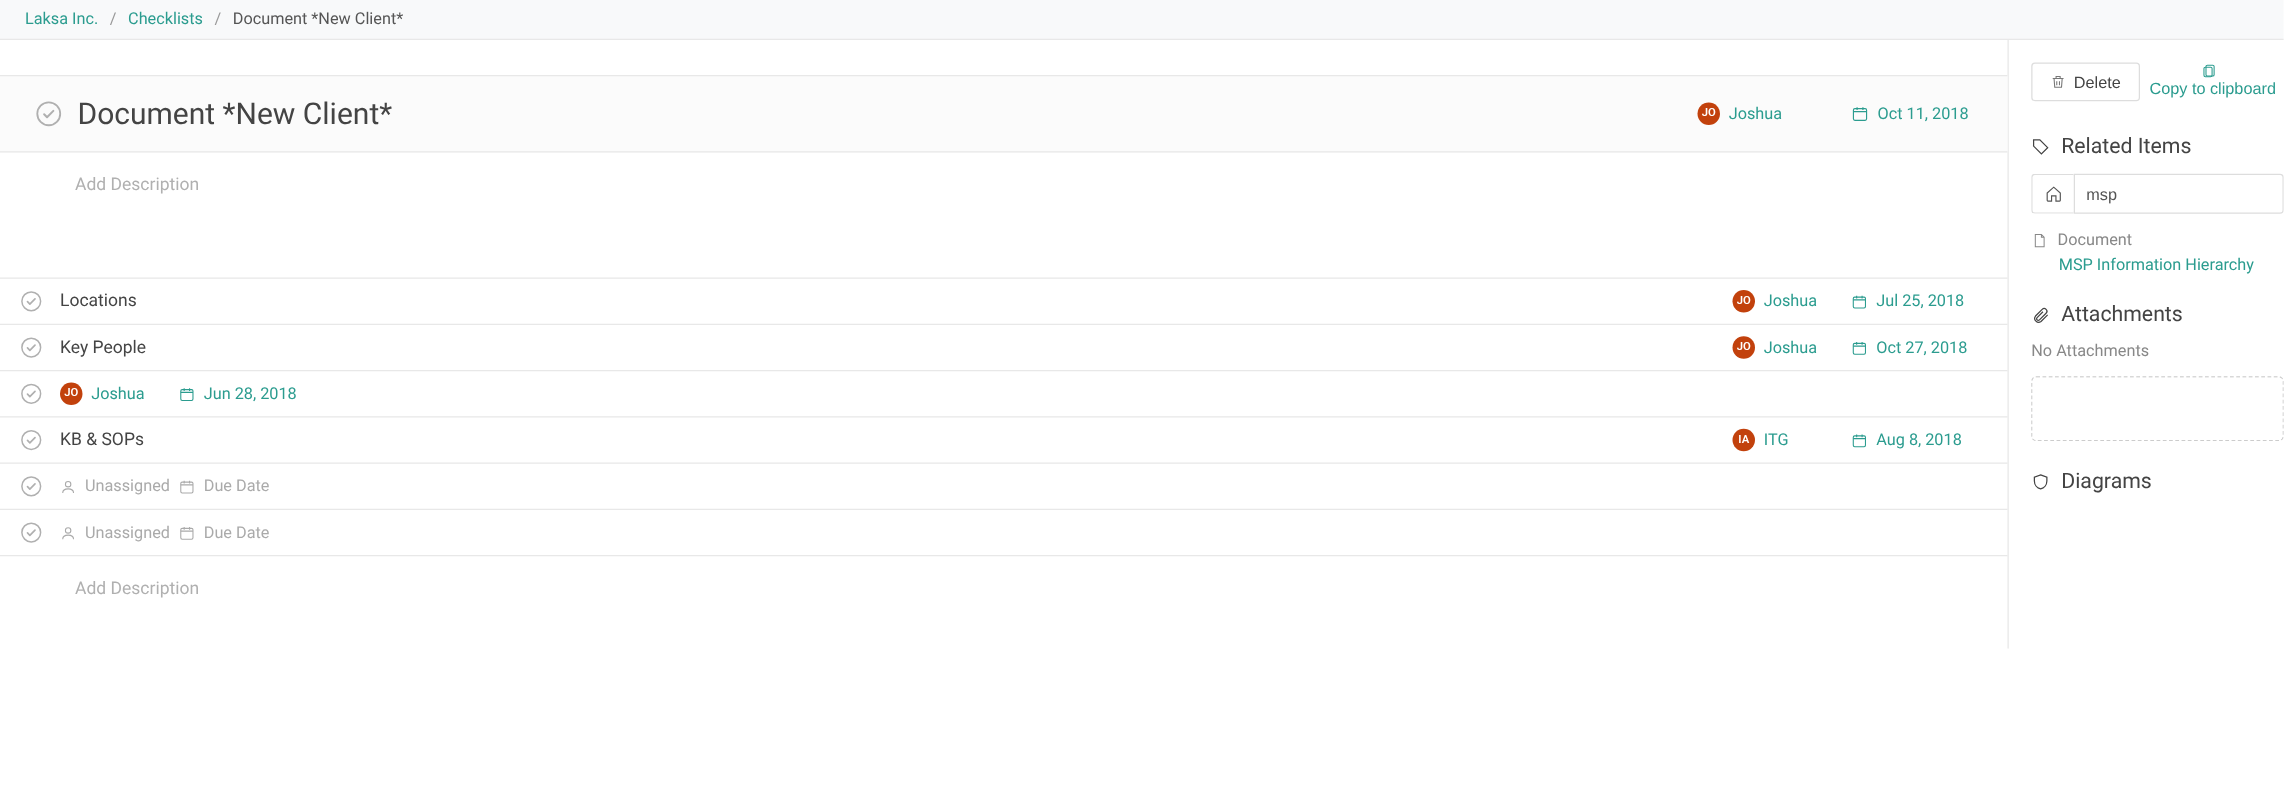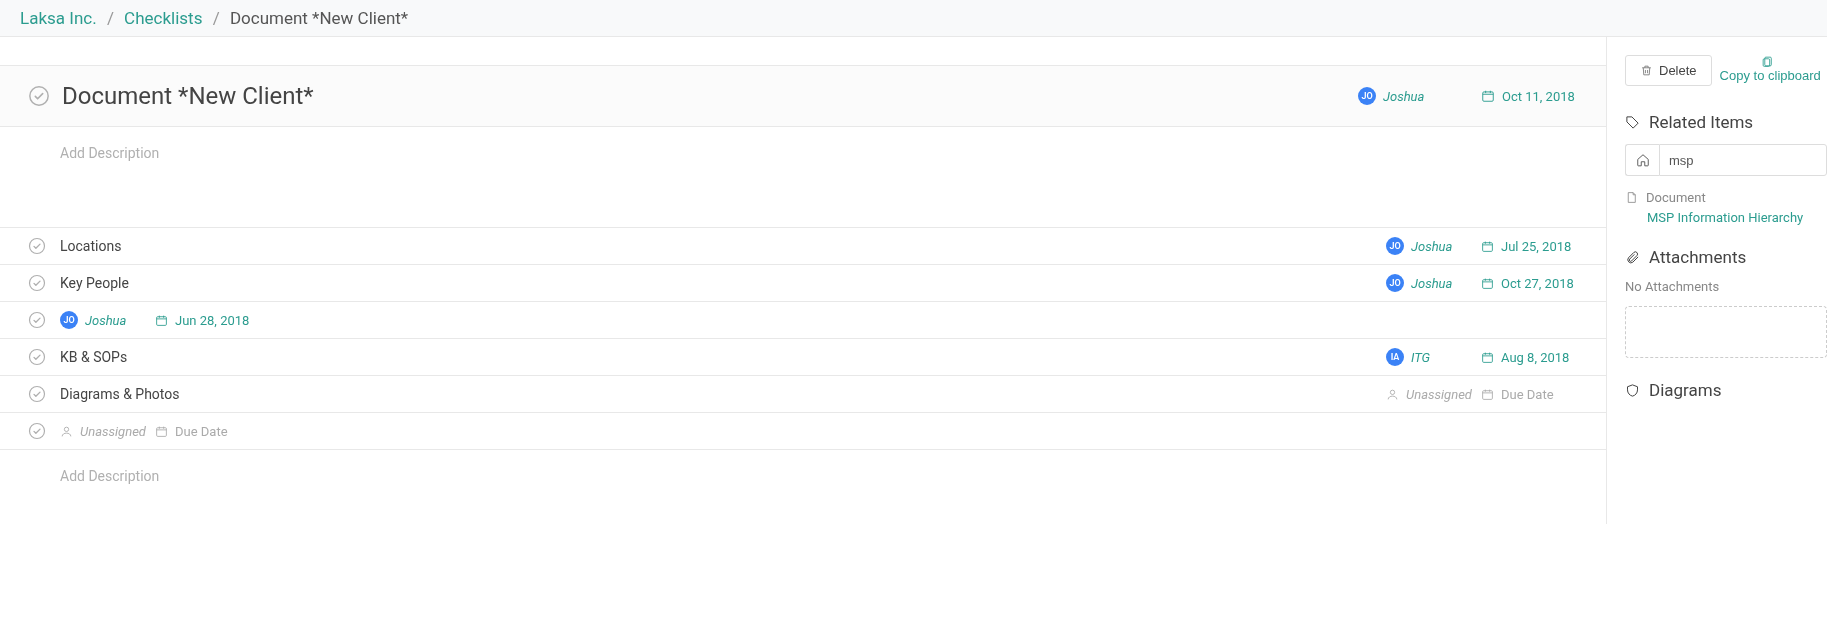--- a/index.html
+++ b/index.html
@@ -6,21 +6,21 @@
   body {
     font-family: -apple-system, BlinkMacSystemFont, "Segoe UI", Roboto, "Helvetica Neue", Arial, sans-serif;
     background: #ffffff;
     color: #333;
     font-size: 14px;
   }
   .breadcrumb {
     background: #f8f9fa;
     padding: 8px 20px;
     border-bottom: 1px solid #e8e8e8;
-    font-size: 17px;
+    font-size: 13px;
     color: #666;
   }
   .breadcrumb a {
     color: #2b9c8f;
     text-decoration: none;
   }
   .breadcrumb .sep {
     margin: 0 6px;
     color: #999;
   }
@@ -67,21 +67,21 @@
     padding: 18px 0 18px 60px;
     color: #b0b0b0;
     font-size: 14px;
     min-height: 100px;
   }
 
   .task-list { border-top: 1px solid #e8e8e8; }
   .task {
     display: flex;
     align-items: center;
-    padding: 9px 20px 9px 28px;
+    padding: 9px 20px 9px 16px;
     border-bottom: 1px solid #e8e8e8;
   }
   .task .check {
     width: 18px; height: 18px;
     color: #b0b0b0;
     flex-shrink: 0;
     margin-right: 14px;
   }
   .task .title {
     flex: 1;
@@ -90,33 +90,33 @@
   }
   .assignee {
     display: flex;
     align-items: center;
     width: 95px;
     font-size: 13px;
   }
   .assignee .avatar {
     width: 18px; height: 18px;
     border-radius: 50%;
-    background: #3b82f6;
+    background: #c2410c;
     color: #fff;
     font-size: 9px;
     font-weight: 600;
     display: inline-flex;
     align-items: center;
     justify-content: center;
     margin-right: 7px;
     flex-shrink: 0;
   }
   .assignee.unassigned { color: #aaa; text-align: center; }
   .assignee.unassigned .person-icon { margin-right: 7px; color:#aaa; }
-  .assignee .name { color: #2b9c8f; font-style: italic; }
+  .assignee .name { color: #2b9c8f; }
   .task .assignee.unassigned .name { color: #aaa; }
 
   .date-col {
     display: flex;
     align-items: center;
     width: 105px;
     font-size: 13px;
     color: #2b9c8f;
   }
   .date-col.empty { color: #aaa; }
@@ -353,21 +353,20 @@
             <span>Aug 8, 2018</span>
           </span>
         </div>
         <div class="task">
           <span class="check">
             <svg viewBox="0 0 24 24" width="18" height="18">
               <circle cx="12" cy="12" r="10"></circle>
               <path d="M8 12.5l2.5 2.5L16 9.5"></path>
             </svg>
           </span>
-          <span class="title">Diagrams &amp; Photos</span>
           <span class="assignee unassigned">
             <span class="person-icon">
               <svg viewBox="0 0 24 24" width="13" height="13">
                 <circle cx="12" cy="8" r="4" fill="none" stroke="currentColor" stroke-width="1.6"></circle>
                 <path d="M4 21c0-4 4-6 8-6s8 2 8 6" fill="none" stroke="currentColor" stroke-width="1.6"></path>
               </svg>
             </span>
             <span class="name">Unassigned</span>
           </span>
           <span class="date-col empty">

